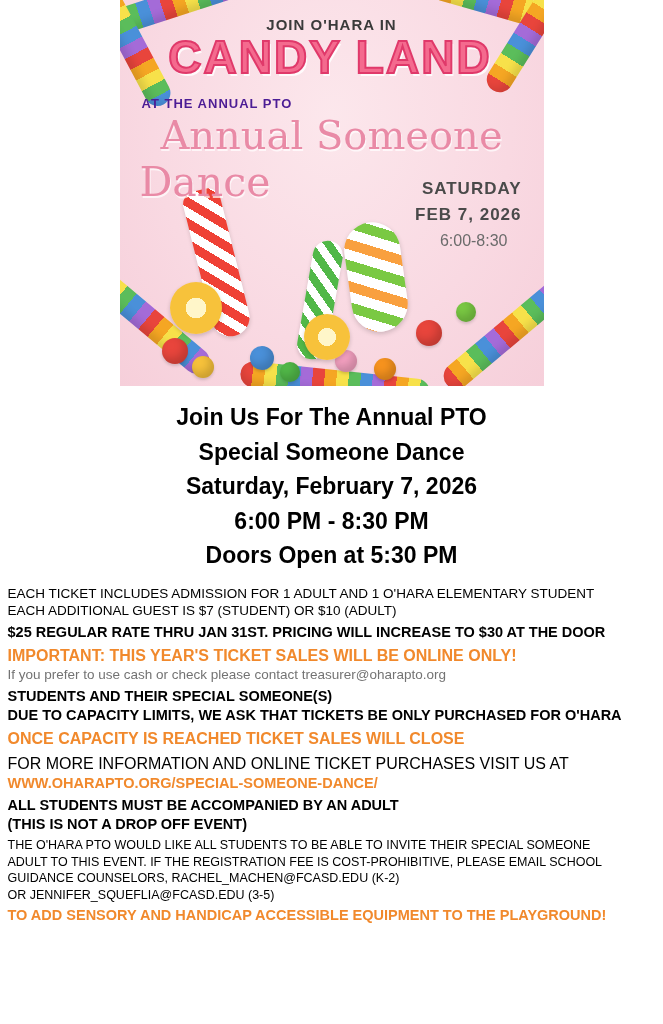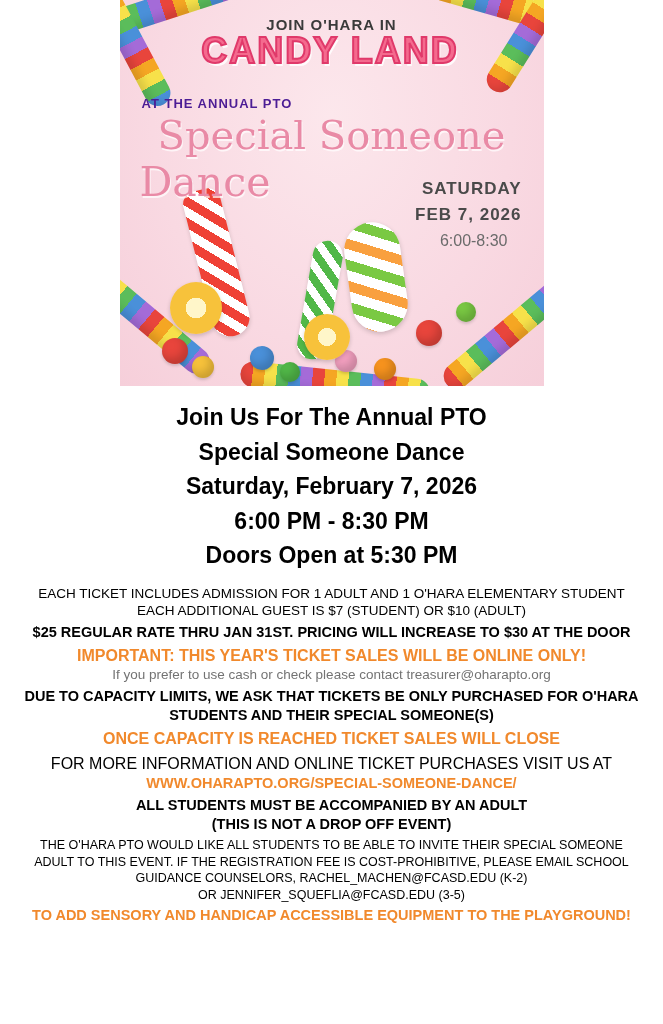--- a/index.html
+++ b/index.html
@@ -102,21 +102,21 @@
     font-weight: bold;
     font-size: 15px;
     letter-spacing: 1px;
     color: #3a3a3a;
   }
   .candyland {
     position: absolute;
     top: 30px; left: 0; right: 3px;
     font-family: "Liberation Sans", sans-serif;
     font-weight: bold;
-    font-size: 36px;
+    font-size: 46px;
     letter-spacing: 2px;
     color: #f46a8e;
     -webkit-text-stroke: 2px #e0396a;
     text-shadow: 2px 3px 0 rgba(255,255,255,.85);
   }
   .annual-pto {
     position: absolute;
     top: 96px; left: 22px;
     font-weight: bold;
     font-size: 13px;
@@ -161,21 +161,20 @@
   .headline {
     margin-top: 14px;
     text-align: center;
     font-size: 23px;
     font-weight: bold;
     line-height: 1.5;
     color: #000;
   }
   .info {
     width: 648px;
-    text-align: center;
     margin-top: 12px;
   }
   .info .line { line-height: 1.32; }
   .sm   { font-size: 13.5px; }
   .smb  { font-size: 16px; font-weight: bold; }
   .md   { font-size: 14.5px; font-weight: bold; }
   .mdr  { font-size: 16px; }
   .orange { color: #737373; }
   .orangeb { color: #f1892c; font-weight: bold; }
   .gap { height: 3px; }
@@ -216,21 +215,21 @@
     <div class="gum" style="left:336px;bottom:64px;width:20px;height:20px;background:#7ac943;"></div>
     <div class="gum" style="left:254px;bottom:6px;width:22px;height:22px;background:#f7931e;"></div>
 
     <div class="citrus" style="left:50px;bottom:52px;width:52px;height:52px;"></div>
     <div class="citrus" style="left:184px;bottom:26px;width:46px;height:46px;"></div>
 
     <div class="poster-text">
       <div class="join-line">JOIN O'HARA IN</div>
       <div class="candyland">CANDY LAND</div>
       <div class="annual-pto">AT THE ANNUAL PTO</div>
-      <div class="special-someone">Special Someone</div>
+      <div class="special-someone">Annual Someone</div>
       <div class="dance-word">Dance</div>
       <div class="date-block">
         <div>SATURDAY</div>
         <div>FEB 7, 2026</div>
       </div>
       <div class="time-line">6:00-8:30</div>
     </div>
   </div>
 
   <div class="headline">
@@ -243,22 +242,22 @@
 
   <div class="info">
     <div class="line sm">EACH TICKET INCLUDES ADMISSION FOR 1 ADULT AND 1 O'HARA ELEMENTARY STUDENT</div>
     <div class="line sm">EACH ADDITIONAL GUEST IS $7 (STUDENT) OR $10 (ADULT)</div>
     <div class="gap"></div>
     <div class="line md">$25 REGULAR RATE THRU JAN 31ST. PRICING WILL INCREASE TO $30 AT THE DOOR</div>
     <div class="gap"></div>
     <div class="line smb orangeb">IMPORTANT: THIS YEAR'S TICKET SALES WILL BE ONLINE ONLY!</div>
     <div class="line sm orange">If you prefer to use cash or check please contact treasurer@oharapto.org</div>
     <div class="gap"></div>
+    <div class="line md">STUDENTS AND THEIR SPECIAL SOMEONE(S)</div>
     <div class="line md">DUE TO CAPACITY LIMITS, WE ASK THAT TICKETS BE ONLY PURCHASED FOR O'HARA</div>
-    <div class="line md">STUDENTS AND THEIR SPECIAL SOMEONE(S)</div>
     <div class="gap"></div>
     <div class="line smb orangeb">ONCE CAPACITY IS REACHED TICKET SALES WILL CLOSE</div>
     <div class="gap"></div>
     <div class="line mdr">FOR MORE INFORMATION AND ONLINE TICKET PURCHASES VISIT US AT</div>
     <div class="line md orangeb">WWW.OHARAPTO.ORG/SPECIAL-SOMEONE-DANCE/</div>
     <div class="gap"></div>
     <div class="line md">ALL STUDENTS MUST BE ACCOMPANIED BY AN ADULT</div>
     <div class="line md">(THIS IS NOT A DROP OFF EVENT)</div>
     <div class="gap"></div>
     <div class="line tiny">THE O'HARA PTO WOULD LIKE ALL STUDENTS TO BE ABLE TO INVITE THEIR SPECIAL SOMEONE</div>

